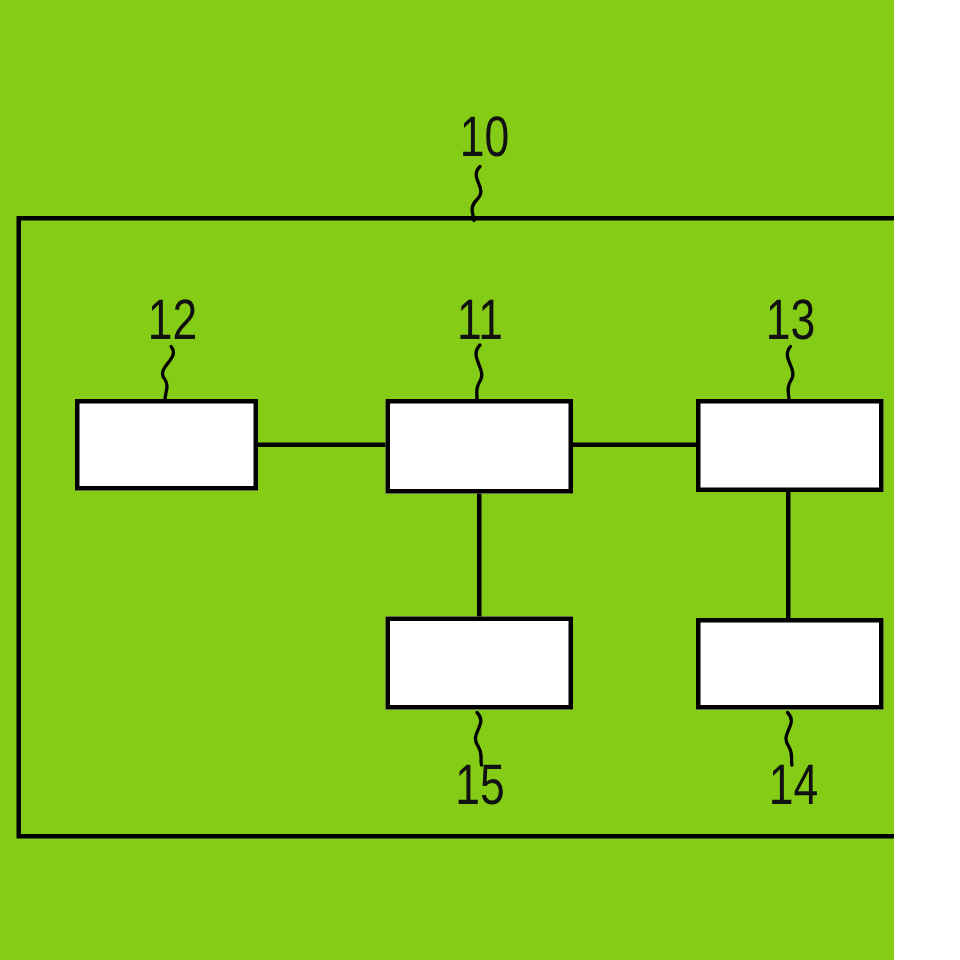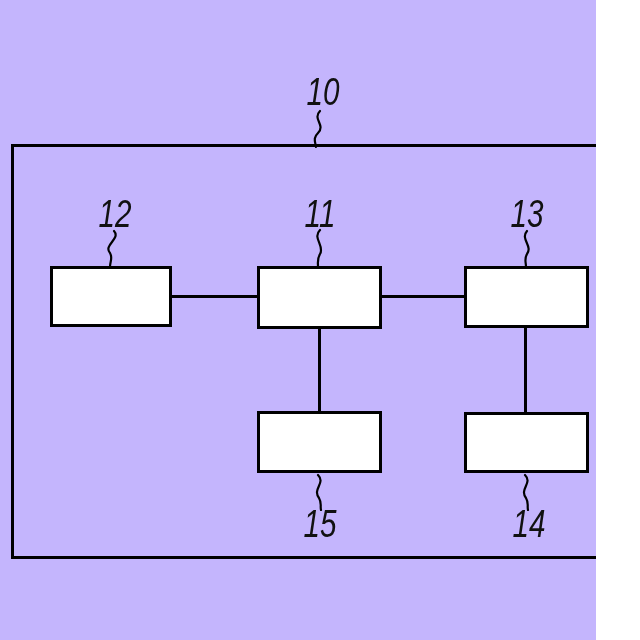--- a/index.html
+++ b/index.html
@@ -4,24 +4,23 @@
 <style>
   html, body {
     margin: 0;
     padding: 0;
     background: #ffffff;
   }
   .canvas {
     position: relative;
     width: 596px;
     height: 640px;
-    background: #c4b5fd;
+    background: #84cc16;
     overflow: hidden;
     font-family: "Liberation Sans", sans-serif;
-    font-style: italic;
   }
   .outer-rect {
     position: absolute;
     left: 11px;
     top: 144px;
     width: 619px;
     height: 415px;
     border: 3px solid #000000;
     box-sizing: border-box;
     background: transparent;

